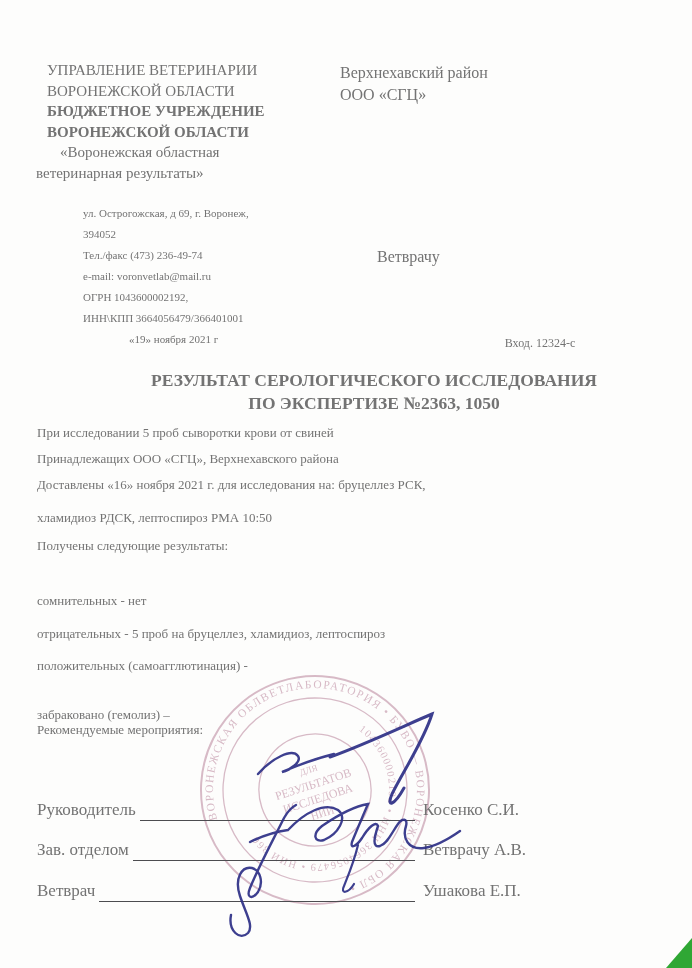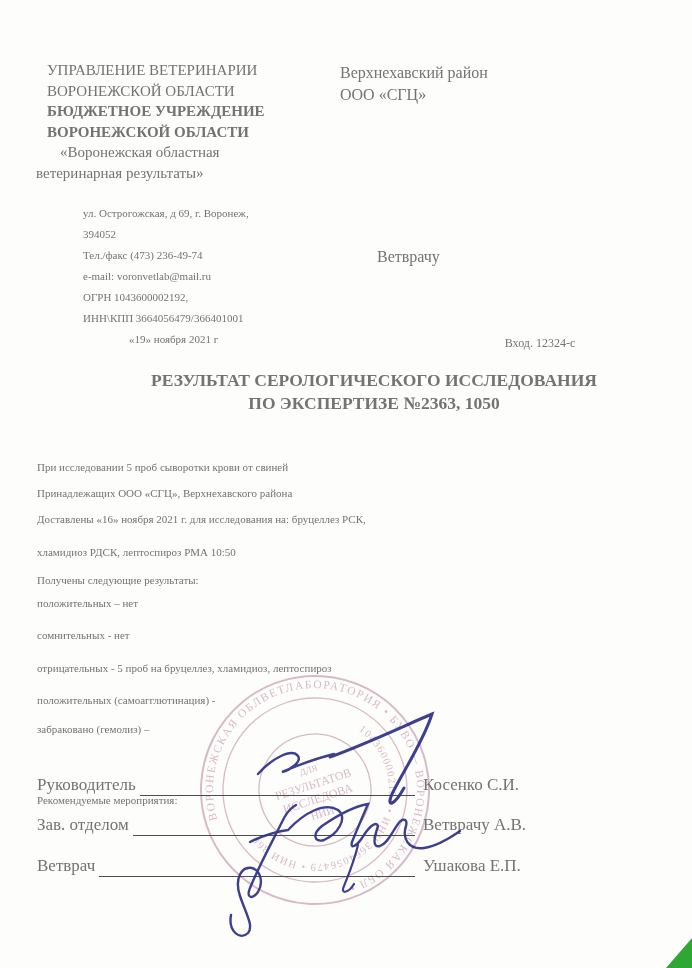--- a/index.html
+++ b/index.html
@@ -20,25 +20,25 @@
   
   .recipient{left:340px;top:62px;font-size:16px;line-height:22px;z-index:2;}
   .addressee{left:340px;top:248px;font-size:16px;z-index:2;margin-left:37px;}
   
   .contacts{left:55px;top:203px;width:300px;font-size:11px;line-height:21px;z-index:2;margin-left:28px;}
   .contacts .l7{padding-left:46px;}
   .incoming{left:440px;top:336px;width:200px;text-align:center;font-size:12px;z-index:2;}
   
   .title{left:0;top:369px;width:692px;text-align:center;font-weight:bold;font-size:17.5px;line-height:22.5px;z-index:2;margin-left:28px;}
   
-  .bl{left:37px;width:630px;font-size:11px;white-space:nowrap;z-index:2;margin-top:36px;}
+  .bl{left:37px;width:630px;font-size:13px;white-space:nowrap;z-index:2;}
   .bold{font-weight:normal;}
   
   .sigrow{left:37px;width:508px;display:flex;align-items:flex-end;font-size:17px;z-index:2;}
-  .sigrow .role{flex:0 0 auto;padding-bottom:1px;}
+  .sigrow .role{flex:0 0 auto;padding-bottom:1px;margin-top:25px;}
   .sigrow .fill{flex:1 1 auto;border-bottom:1.2px solid #4c4c50;height:20px;margin-left:4px;}
   .sigrow .name{flex:0 0 122px;padding-left:8px;padding-bottom:1px;}
   
   .stamp{left:195px;top:670px;z-index:1;}
   .ink{left:0;top:0;z-index:3;pointer-events:none;}
   .corner{right:0;bottom:0;z-index:4;line-height:0;}
 </style>
 </head>
 <body>
 
@@ -74,26 +74,25 @@
   <div class="abs title">
     <div>РЕЗУЛЬТАТ СЕРОЛОГИЧЕСКОГО ИССЛЕДОВАНИЯ</div>
     <div>ПО ЭКСПЕРТИЗЕ №2363, 1050</div>
   </div>
 
   <div class="abs bl" style="top:425px">При исследовании 5 проб сыворотки крови от свиней</div>
   <div class="abs bl" style="top:451px">Принадлежащих ООО «СГЦ», Верхнехавского района</div>
   <div class="abs bl" style="top:477px">Доставлены «16» ноября 2021 г. для исследования на: бруцеллез РСК,</div>
   <div class="abs bl" style="top:510px">хламидиоз РДСК, лептоспироз РМА 10:50</div>
   <div class="abs bl bold" style="top:538px">Получены следующие результаты:</div>
-  <div class="abs bl" style="top:561px">положительных – нет</div>
   <div class="abs bl" style="top:593px">сомнительных - нет</div>
   <div class="abs bl" style="top:626px">отрицательных - 5 проб на бруцеллез, хламидиоз, лептоспироз</div>
   <div class="abs bl" style="top:658px">положительных (самоагглютинация) -</div>
-  <div class="abs bl" style="top:687px">забраковано (гемолиз) –</div>
-  <div class="abs bl bold" style="top:758px">Рекомендуемые мероприятия:</div>
+  <div class="abs bl" style="top:707px">забраковано (гемолиз) –</div>
+  <div class="abs bl bold" style="top:722px">Рекомендуемые мероприятия:</div>
 
   <svg class="abs stamp" width="240" height="240" viewBox="0 0 240 240">
     <g transform="rotate(-18 120 120)" fill="none" stroke="#b9849b" opacity="0.55">
       <circle cx="120" cy="120" r="114" stroke-width="2"></circle>
       <circle cx="120" cy="120" r="92" stroke-width="1.3"></circle>
       <circle cx="120" cy="120" r="56" stroke-width="1.3"></circle>
       <defs>
         <path id="ringPath" d="M 18 120 A 102 102 0 1 1 222 120 A 102 102 0 1 1 18 120"></path>
         <path id="numPath" d="M 46 120 A 74 74 0 1 1 194 120 A 74 74 0 1 1 46 120"></path>
       </defs>

